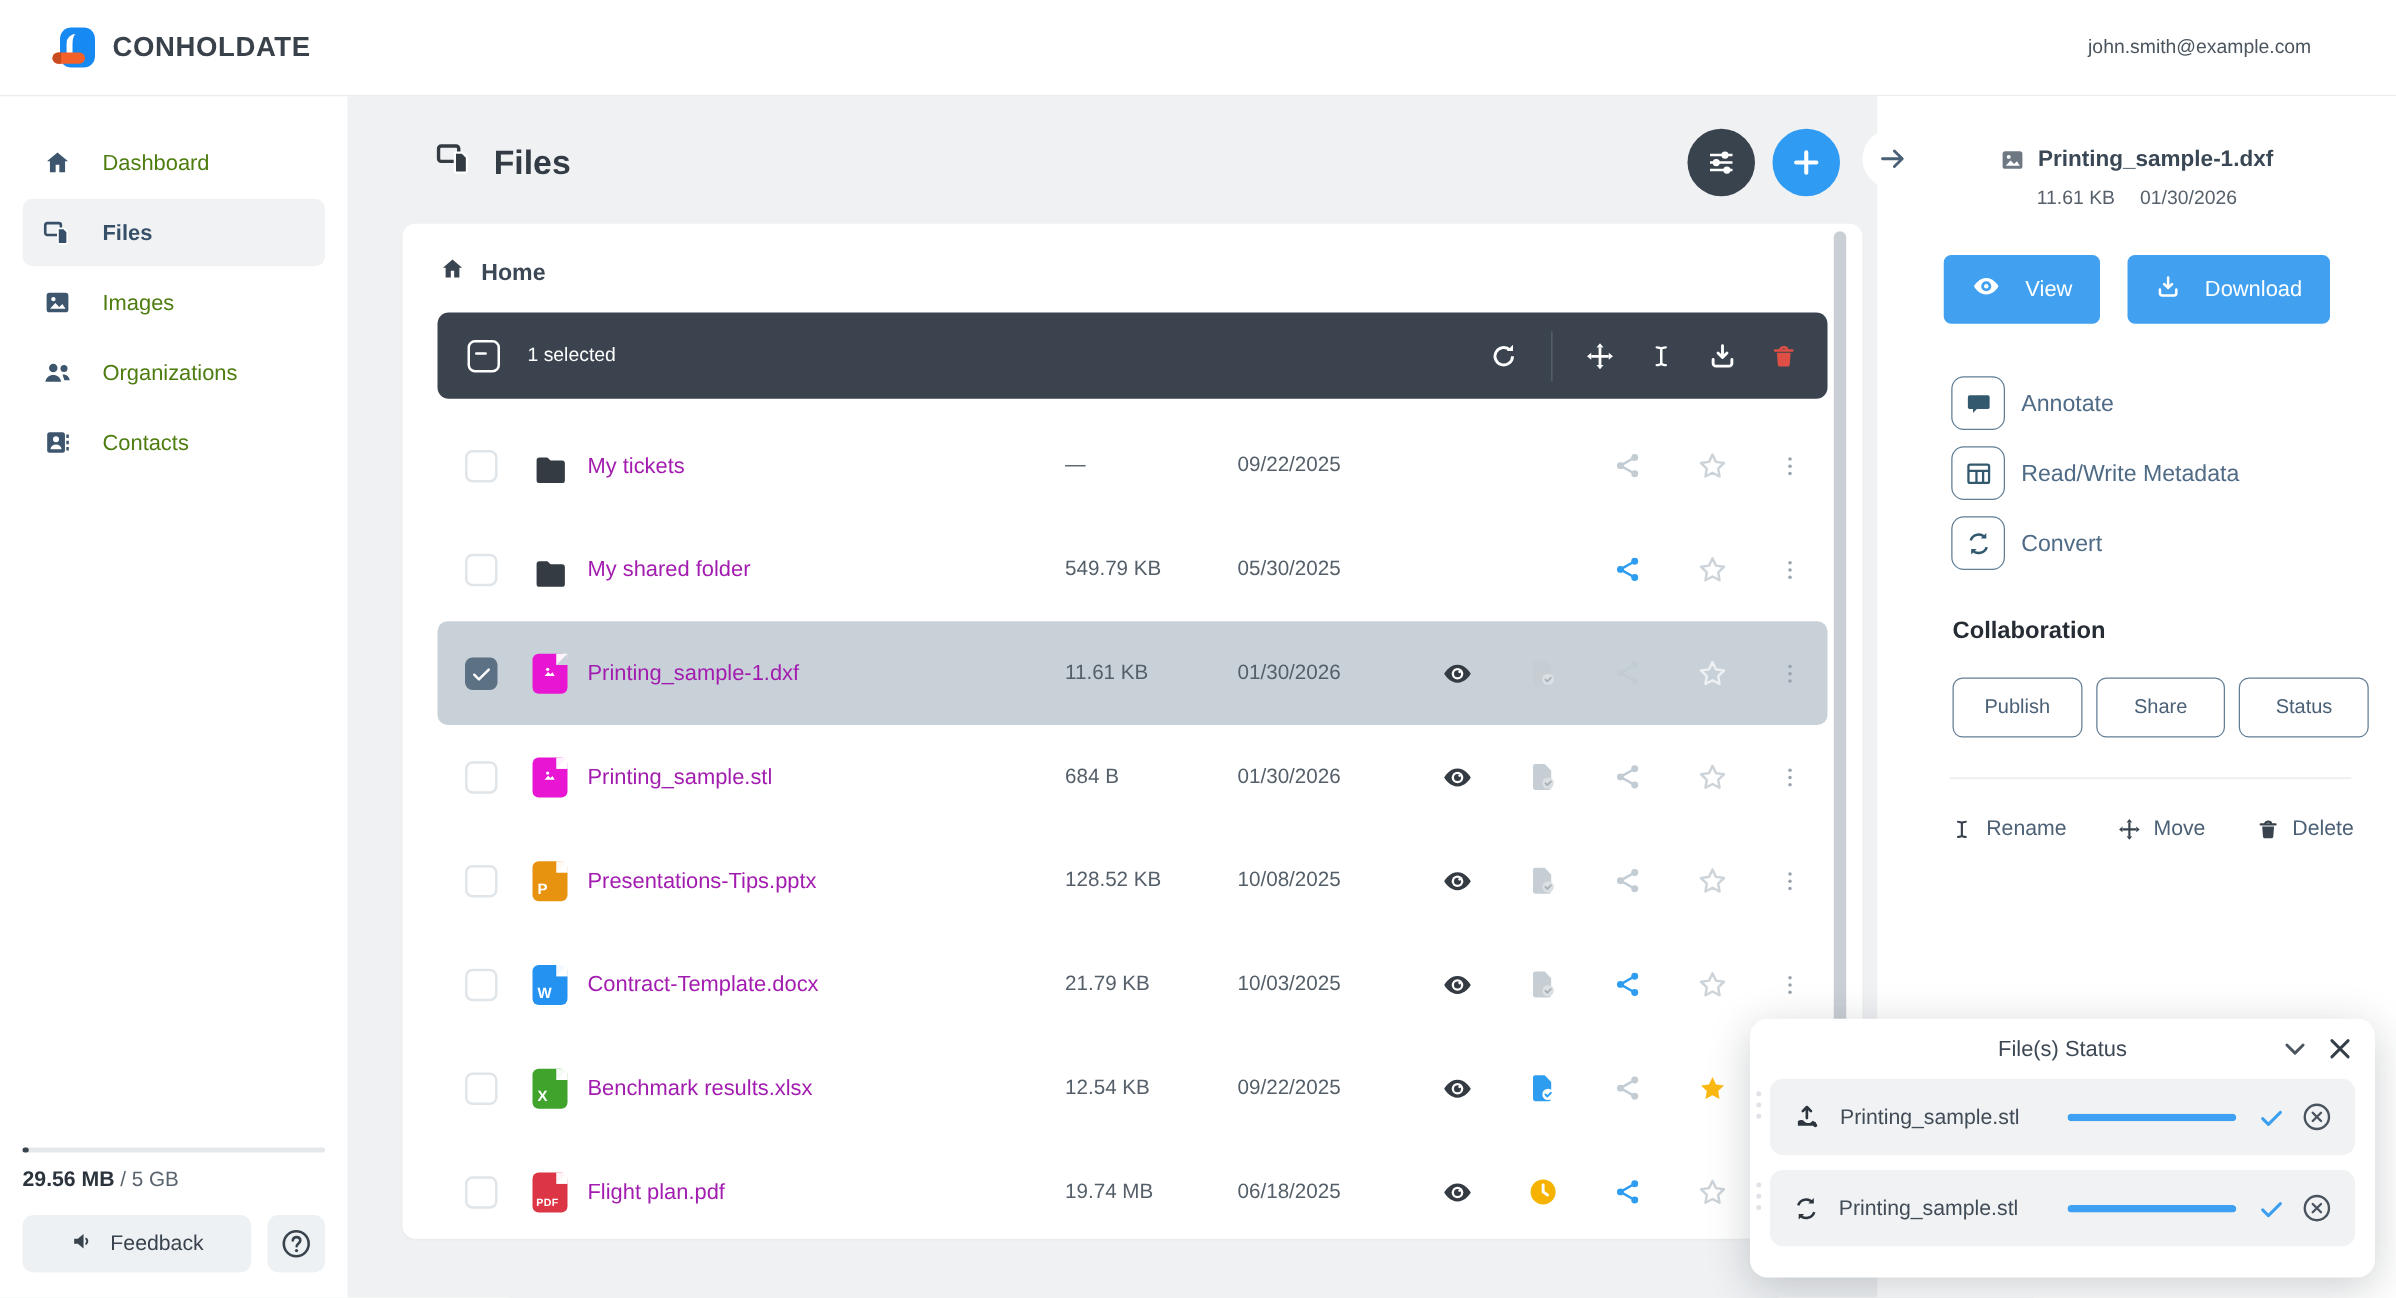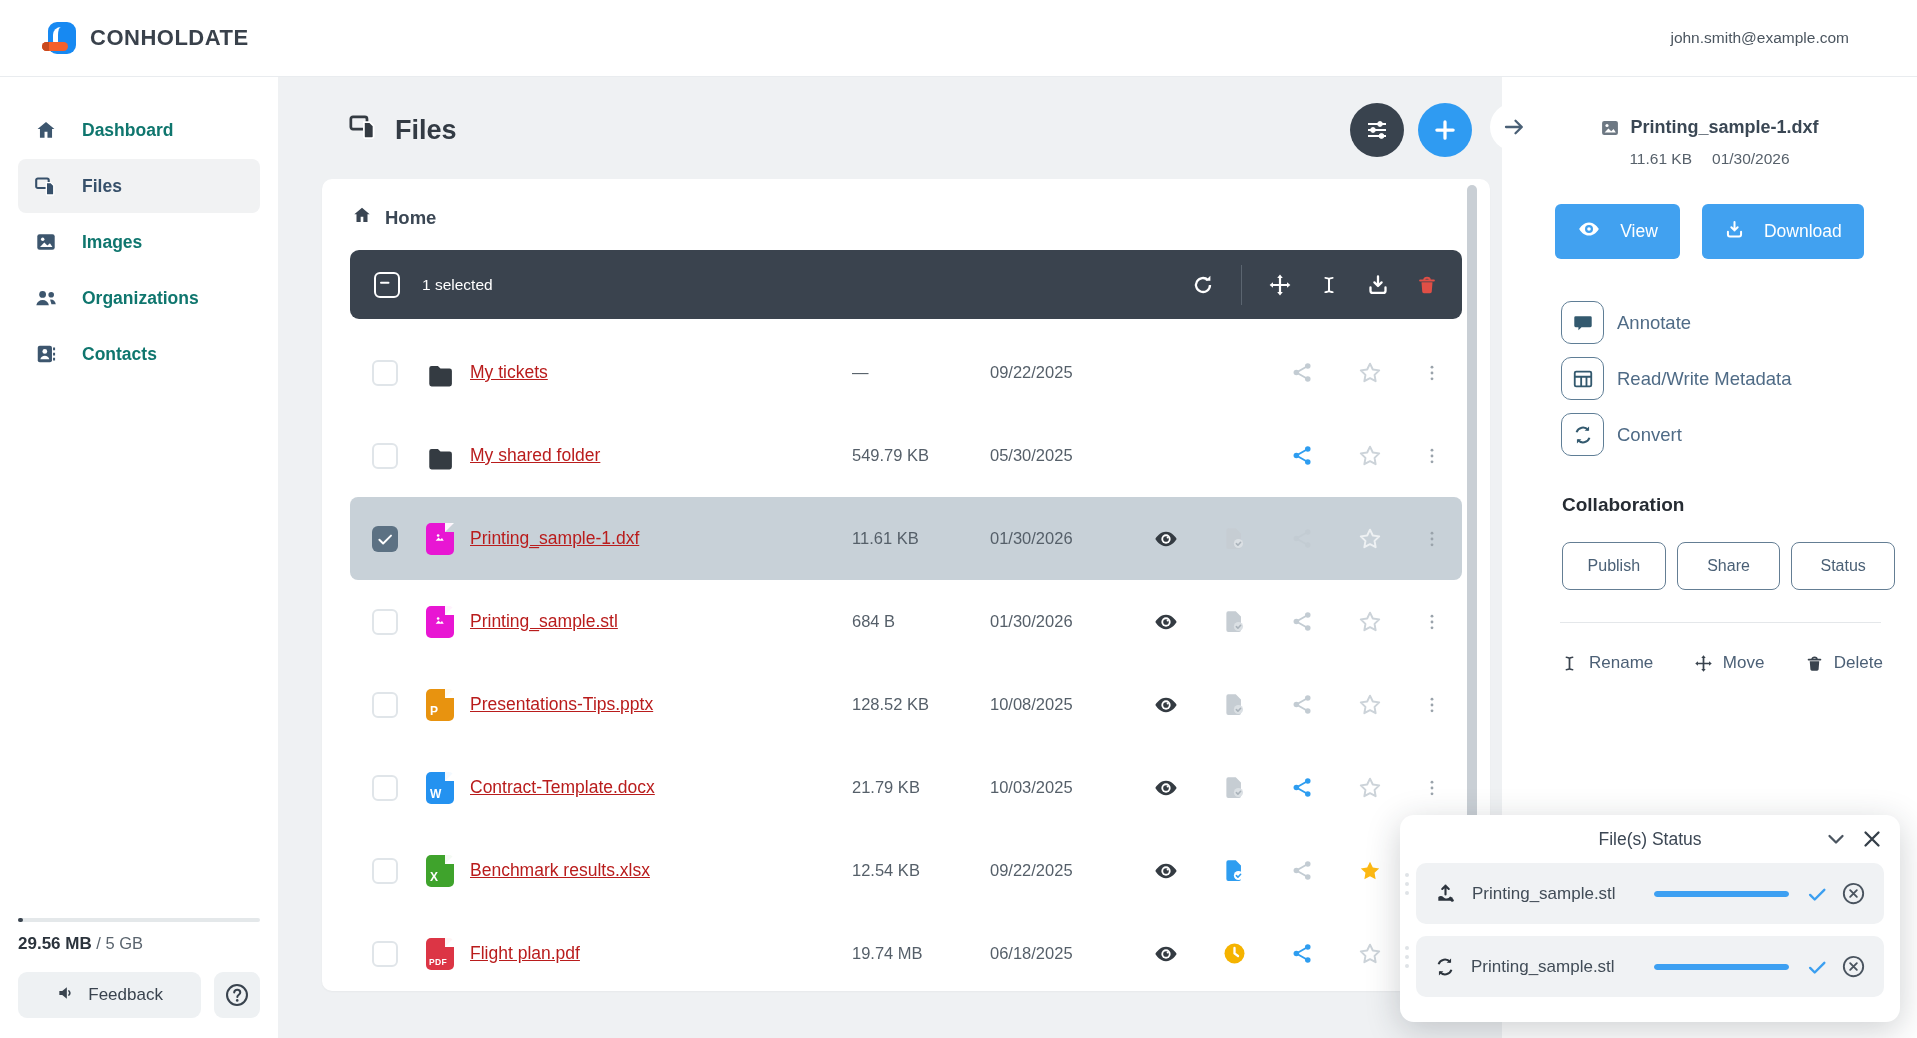--- a/index.html
+++ b/index.html
@@ -28,21 +28,21 @@
   .top-right { margin-left:auto; display:flex; align-items:center; gap:14px; }
   .user-email { font-size:15.5px; color:#4b555f; }
   .avatar { width:34px; height:34px; border-radius:50%; background:#323b45; display:flex; align-items:center; justify-content:center; }
 
   
   .cols { flex:1; display:flex; min-height:0; }
 
   
   .sidebar { width:278px; flex:0 0 278px; background:#fff; display:flex; flex-direction:column; padding-top:26px; }
   .nav-item { height:54px; margin:0 18px 2px 18px; border-radius:8px; display:flex; align-items:center;
-              gap:24px; padding:0 16px; font-size:17.5px; color:#0f766e; cursor:pointer;font-weight:bold; }
+              gap:24px; padding:0 16px; font-size:17.5px; color:#4d7c0f; cursor:pointer; }
   .nav-item .ic { width:24px; height:24px; display:flex; align-items:center; justify-content:center; color:#3d566e; }
   .nav-item.active { background:#f1f2f3; font-weight:700; color:#37506a; }
   .side-bottom { margin-top:auto; padding:0 18px 20px 18px; }
   .storage-track { height:4px; background:#e4e8ea; border-radius:2px; position:relative; }
   .storage-fill { position:absolute; left:0; top:0; bottom:0; width:2%; background:#3a444e; border-radius:2px; }
   .storage-text { margin-top:12px; font-size:16.5px; color:#5a646e; }
   .storage-text b { color:#2b333c; font-size:17px; }
   .side-buttons { display:flex; gap:13px; margin-top:18px; }
   .btn-feedback { width:184px; height:46px; border:0; background:#eef1f3; border-radius:9px; display:flex;
                   align-items:center; justify-content:center; gap:12px; font-size:17px; color:#39434e;
@@ -78,21 +78,21 @@
   .cb.checked { border:0; background:#5c7183; display:flex; align-items:center; justify-content:center; }
   .cb.indet { background:transparent; border:2px solid #fff; display:flex; align-items:center; justify-content:center; }
   .ftype { width:28px; height:32px; margin:0 16px 0 28px; flex:0 0 28px; position:relative; border-radius:5px;
            display:flex; align-items:flex-end; justify-content:center; }
   .ftype .fold { position:absolute; right:0; top:0; width:0; height:0;
                  border-left:9px solid rgba(255,255,255,.95); border-top:9px solid #fff; transform:rotate(90deg); }
   .frow.selected .ftype .fold, .frow.selected .fold2 { border-top-color:#c8d1d8; }
   .ftype .letter { color:#fff; font-size:12px; font-weight:700; margin:0 0 3px 0; width:100%; padding-left:4px; }
   .ftype.pdfk .letter { font-size:8.5px; padding-left:3px; letter-spacing:.3px; }
   .ftype svg { position:absolute; left:4px; top:9px; }
-  .fname { flex:1; font-size:17.5px; color:#b91c1c; white-space:nowrap; overflow:hidden;text-decoration:underline; }
+  .fname { flex:1; font-size:17.5px; color:#a21caf; white-space:nowrap; overflow:hidden; }
   .fsize { width:138px; font-size:16.5px; color:#555f69; }
   .fdate { width:142px; font-size:16.5px; color:#555f69; }
   .slot { width:68px; display:flex; align-items:center; justify-content:center; }
   .slot.kebab { width:44px; justify-content:flex-end; padding-right:6px; }
   .icon-btn { background:none; border:0; cursor:pointer; display:flex; align-items:center; justify-content:center; }
 
   .vscroll { position:absolute; right:13px; top:6px; width:10px; height:788px; background:#c9cfd5; border-radius:6px; }
 
   
   .panel-toggle { position:absolute; left:-12px; top:26px; width:48px; height:48px; border-radius:50%;

